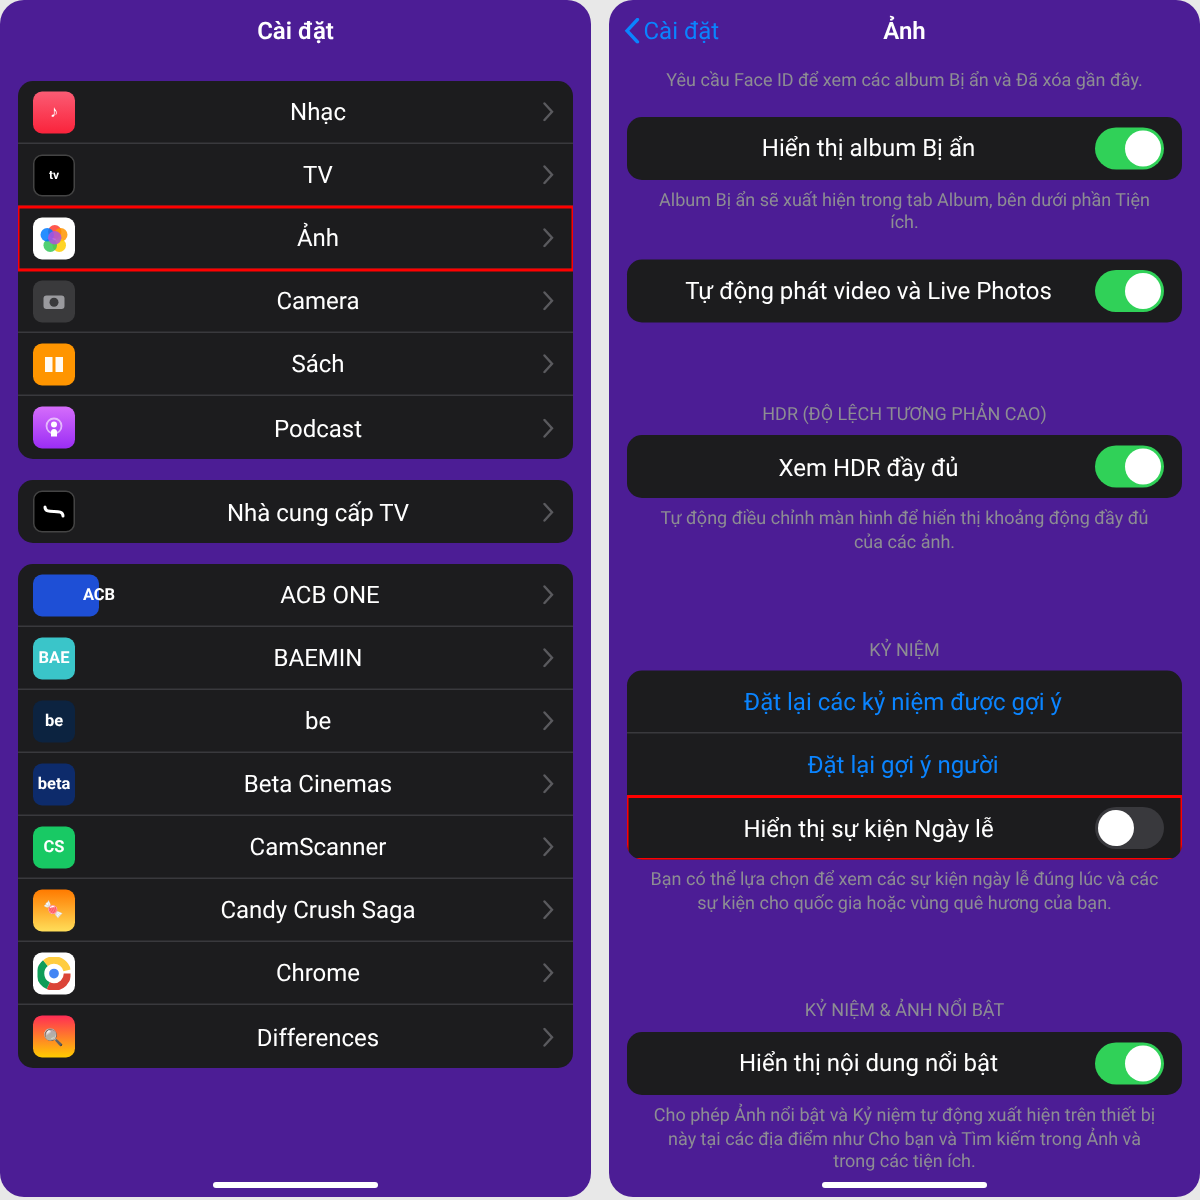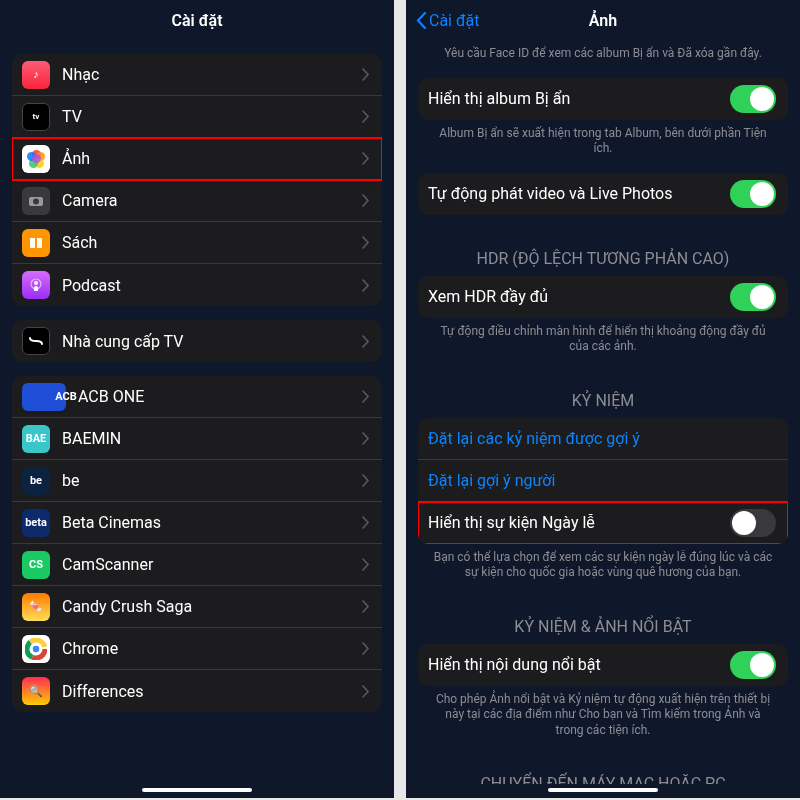--- a/index.html
+++ b/index.html
@@ -7,22 +7,22 @@
     background: #e8e8e8;
     font-family: -apple-system, BlinkMacSystemFont, "Segoe UI", Roboto, sans-serif;
     width: 800px;
     height: 800px;
     display: flex;
     gap: 12px;
     padding: 0;
   }
   .phone {
     flex: 1;
-    background: #0f172a;
-    border-radius: 0;
+    background: #4c1d95;
+    border-radius: 16px;
     overflow: hidden;
     display: flex;
     flex-direction: column;
     color: #fff;
     height: 798px;
   }
   .phone-inner {
     flex: 1;
     overflow-y: auto;
     overflow-x: hidden;
@@ -72,41 +72,43 @@
     align-items: center;
     justify-content: center;
     font-size: 11px;
     font-weight: 700;
     color: #fff;
   }
   .row .label {
     flex: 1;
     font-size: 16px;
     color: #fff;
+    text-align: center;
   }
   .row .chev {
     color: #5a5a5e;
     flex-shrink: 0;
   }
   .row .chev svg { width: 8px; height: 13px; display:block;}
   .highlight-red {
     outline: 2px solid #ff0000;
     outline-offset: -1px;
   }
   .caption {
     font-size: 12px;
     color: #8d8d93;
     padding: 6px 24px 2px 24px;
     line-height: 1.3;
     text-align: center;
   }
   .caption.header {
     text-transform: uppercase;
     padding-top: 34px;
-    font-size: 16px;
+    font-size: 12px;
+    margin-top: 20px;
   }
   .toggle {
     width: 46px;
     height: 28px;
     border-radius: 14px;
     position: relative;
     flex-shrink: 0;
   }
   .toggle.on { background: #30d158; }
   .toggle.off { background: #39393d; }

